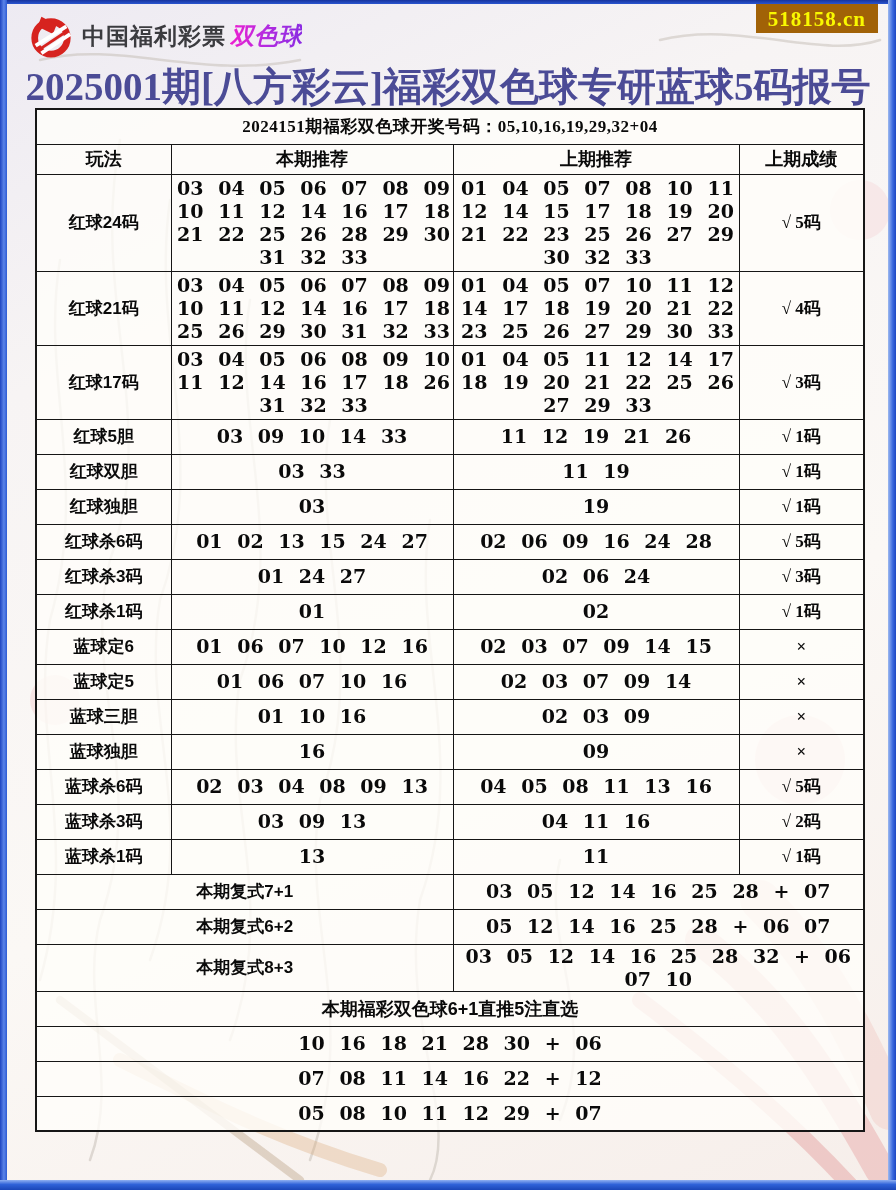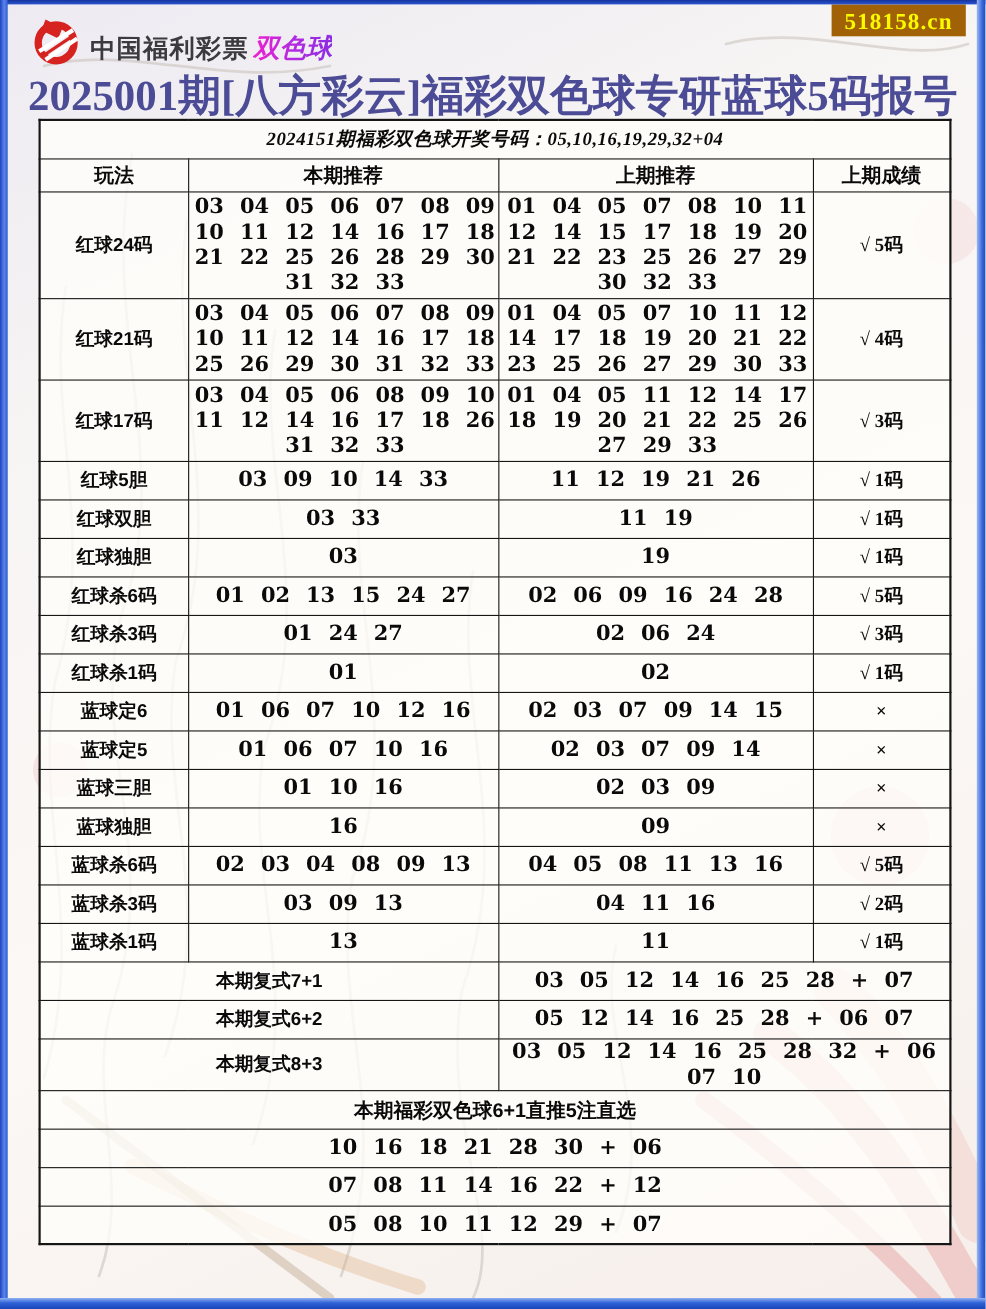--- a/index.html
+++ b/index.html
@@ -12,21 +12,21 @@
   }
   .watermark { position:absolute; left:0; top:0; z-index:0; }
   
   .edge { position:absolute; z-index:5; }
   .edge-top { left:0; top:0; right:0; height:4px; background:linear-gradient(180deg,#16339d,#2a55d0); }
   .edge-left { left:0; top:0; bottom:0; width:7px; background:linear-gradient(90deg,#1d44c0,#5b84e8 55%,#2d5bd4); }
   .edge-right { right:0; top:0; bottom:0; width:8px; background:linear-gradient(90deg,#9db9f0,#3a68dd 60%,#1e48c2); }
   .edge-bottom { left:0; right:0; bottom:0; height:10px; background:linear-gradient(180deg,#8fb0f2,#2f62d8 45%,#1a46b8); }
 
   
-  .hdr { position:absolute; left:28px; top:12px; height:48px; display:flex; align-items:flex-end; z-index:2; }
+  .hdr { position:absolute; left:28px; top:12px; height:48px; display:flex; align-items:center; z-index:2; }
   .logo-icon { width:46px; height:46px; margin-right:8px; }
   .logo-cn { font-size:23px; font-weight:bold; color:#3b3b3f; letter-spacing:1px; }
   .logo-sub { font-size:24px; font-weight:bold; font-style:italic; margin-left:4px;
               background:linear-gradient(90deg,#ef1fd0,#b32be0,#8b2be2);
               -webkit-background-clip:text; background-clip:text; color:transparent; }
   .badge { position:absolute; right:18px; top:4px; z-index:2; background:#a16207;
            color:#f9f900; font-weight:bold; font-size:21px; padding:3px 12px 1px 12px;
            font-family:"Liberation Serif", serif; letter-spacing:1px; cursor:pointer; }
   .title { position:absolute; left:0; top:60px; width:896px; text-align:center; z-index:2;
            font-family:"Liberation Serif", serif; font-weight:bold; font-size:39px;
@@ -34,21 +34,21 @@
 
   
   table.main { position:absolute; left:35px; top:108px; width:828px; z-index:2;
     border-collapse:collapse; table-layout:fixed;
     border:2px solid #161616; background:rgba(255,254,250,0.80); }
   td,th { border:1px solid #161616; font-weight:bold; text-align:center;
           color:#0a0a0a; vertical-align:middle; overflow:hidden; }
   tr { height:35px; }
   tr.h70 { height:70px; } tr.h55 { height:55px; }
   tr.header-row { height:30px; }
-  .info-cell { font-size:17px; letter-spacing:0.5px; font-family:"Liberation Serif", serif;font-style:italic; }
+  .info-cell { font-size:17px; letter-spacing:0.5px; font-family:"Liberation Serif", serif; }
   .col-header { font-size:18px; }
   .label-cell { font-size:17px; }
   .num { font-family:"DejaVu Serif","Liberation Serif",serif; font-size:19px;
          word-spacing:8px; letter-spacing:0px; line-height:23px; }
   .wrap { text-align:center; padding:2px 1px 2px 4px; }
   .result-cell { font-size:17px; font-family:"Liberation Serif", serif;margin-left:40px; }
   .section-header { font-size:18px; }
 </style>
 </head>
 <body>

